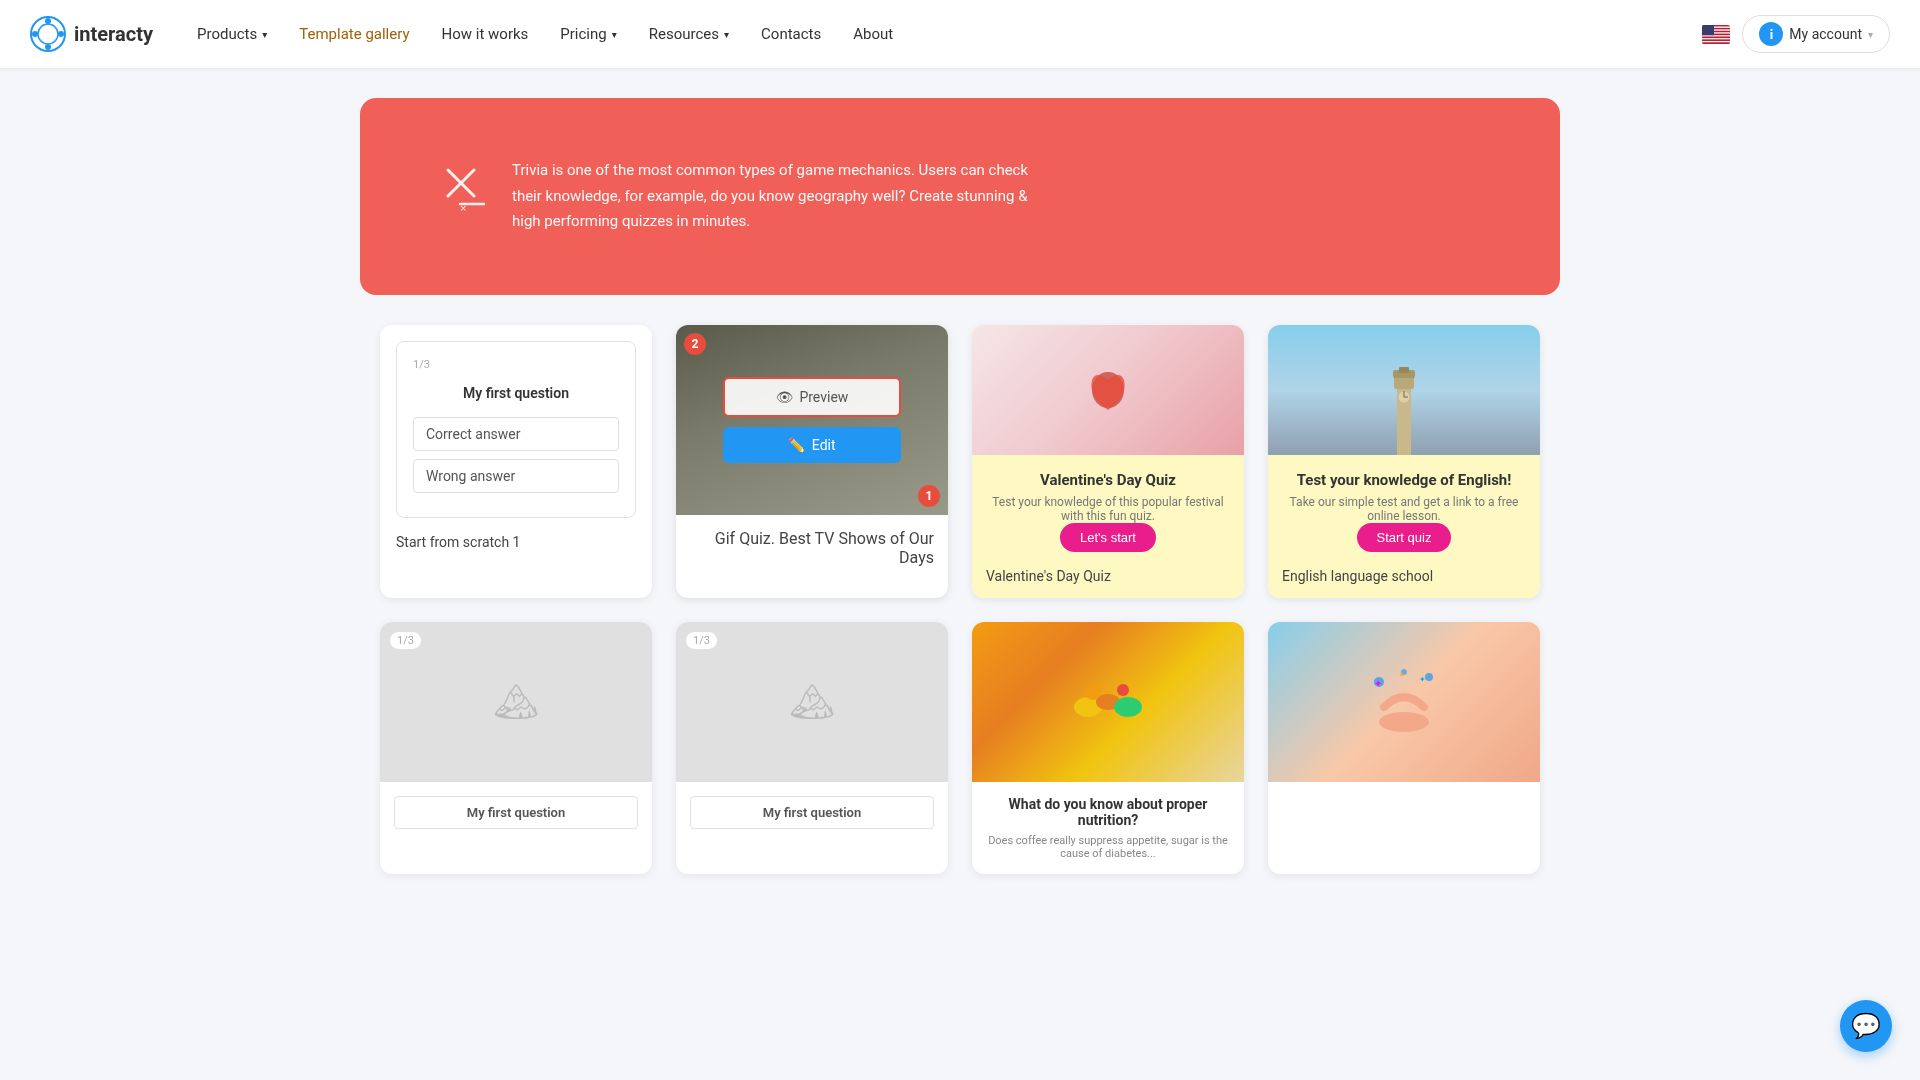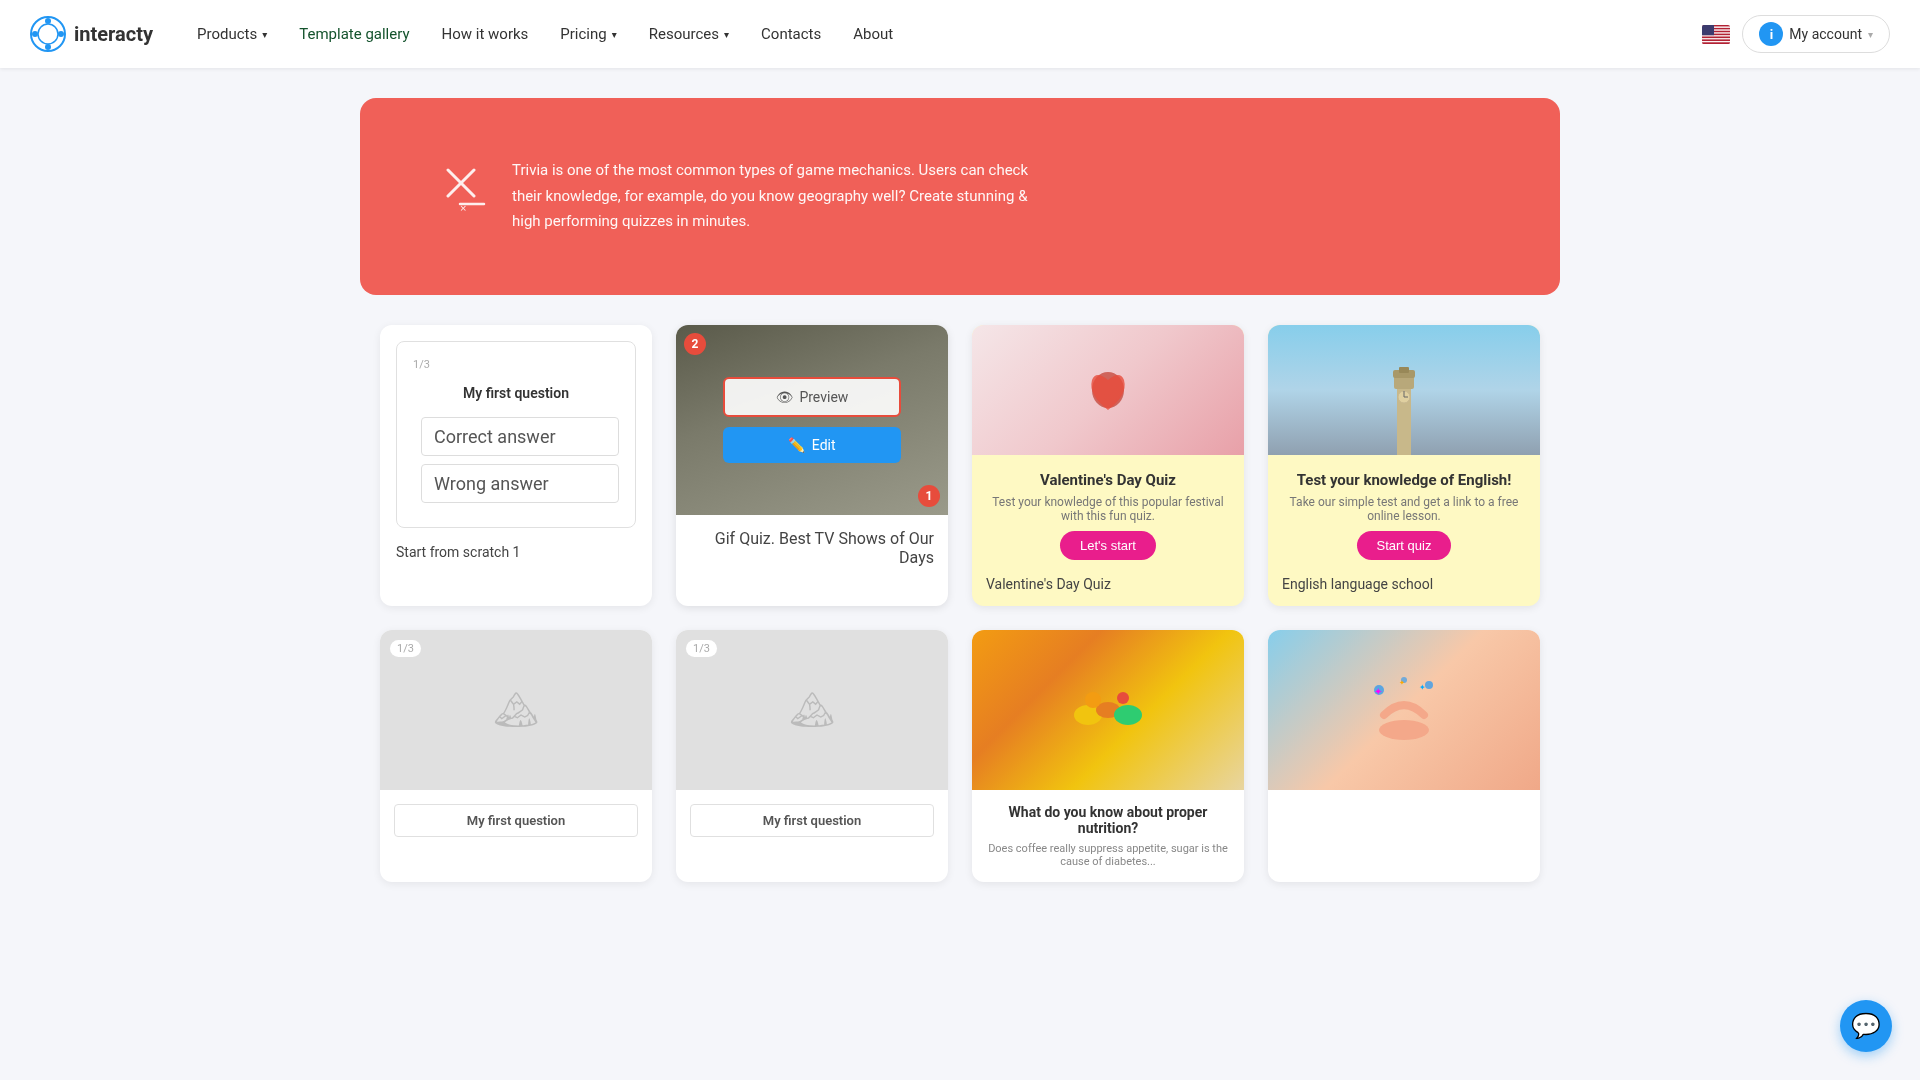--- a/index.html
+++ b/index.html
@@ -12,21 +12,21 @@
       box-shadow: 0 1px 4px rgba(0,0,0,0.08); position: relative; z-index: 10;
     }
     .logo { display: flex; align-items: center; gap: 8px; text-decoration: none; margin-right: 30px; }
     .nav-links { display: flex; align-items: flex-start; gap: 4px; flex: 1; }
     .nav-item {
       display: flex; align-items: center; gap: 3px;
       padding: 8px 14px; font-size: 15px; color: #333;
       text-decoration: none; cursor: pointer; border-radius: 4px;
       transition: background 0.15s;
     }
-    .nav-item.active { color: #14532d; }
+    .nav-item.active { color: #a16207; }
     .nav-item .caret { font-size: 10px; margin-left: 2px; }
     .nav-right { display: flex; align-items: center; gap: 12px; }
     .my-account-btn {
       display: flex; align-items: center; gap: 6px;
       border: 1px solid #ddd; border-radius: 24px;
       padding: 6px 16px; cursor: pointer; background: #fff;
       font-size: 14px; color: #333;
     }
     .my-account-icon {
       width: 24px; height: 24px; background: #2196F3; border-radius: 50%;
@@ -55,21 +55,21 @@
       background: #fff; border-radius: 12px; overflow: hidden;
       box-shadow: 0 2px 8px rgba(0,0,0,0.07); padding: 16px;
     }
     .scratch-inner {
       border: 1px solid #e0e0e0; border-radius: 8px; padding: 16px; margin-bottom: 8px;
     }
     .scratch-counter { font-size: 11px; color: #aaa; margin-bottom: 14px; }
     .scratch-question { font-size: 14px; font-weight: 600; text-align: center; margin-bottom: 16px; color: #333; }
     .scratch-answer {
       border: 1px solid #ddd; border-radius: 4px;
-      padding: 8px 12px; font-size: 18px; color: #555; margin-bottom: 8px; margin-left: 8px;
+      padding: 8px 12px; font-size: 14px; color: #555; margin-bottom: 8px;
     }
     .scratch-card-label { font-size: 14px; color: #444; padding-top: 8px; }
     .gif-badge-2 {
       position: absolute; top: 8px; left: 8px; width: 22px; height: 22px;
       background: #e74c3c; border-radius: 50%; color: #fff; font-size: 12px;
       display: flex; align-items: center; justify-content: center; font-weight: bold;
     }
     .gif-badge-1 {
       position: absolute; bottom: 8px; right: 8px; width: 22px; height: 22px;
       background: #e74c3c; border-radius: 50%; color: #fff; font-size: 12px;
@@ -86,21 +86,21 @@
       border: none; border-radius: 6px;
       display: flex; align-items: center; justify-content: center; gap: 6px;
       font-size: 14px; color: #fff; cursor: pointer;
     }
 
     
     .quiz-card { border-radius: 12px; overflow: hidden; box-shadow: 0 2px 8px rgba(0,0,0,0.08); background: #fef9c3; }
     .quiz-card-thumb { width: 100%; height: 130px; overflow: hidden; }
     .quiz-card-body { padding: 16px; text-align: center; }
     .quiz-card-title { font-size: 15px; font-weight: 700; margin-bottom: 6px; }
-    .quiz-card-desc { font-size: 12px; color: #777; margin-bottom: 8px; }
+    .quiz-card-desc { font-size: 12px; color: #777; margin-bottom: 0; }
     .quiz-start-btn {
       background: #e91e8c; color: #fff; border: none; border-radius: 20px;
       padding: 7px 20px; font-size: 13px; cursor: pointer;
     }
 
     
     .placeholder-card { background: #fff; border-radius: 12px; overflow: hidden; box-shadow: 0 2px 8px rgba(0,0,0,0.07); }
     .placeholder-thumb {
       width: 100%; height: 160px; background: #e0e0e0;
       display: flex; align-items: center; justify-content: center; position: relative;

